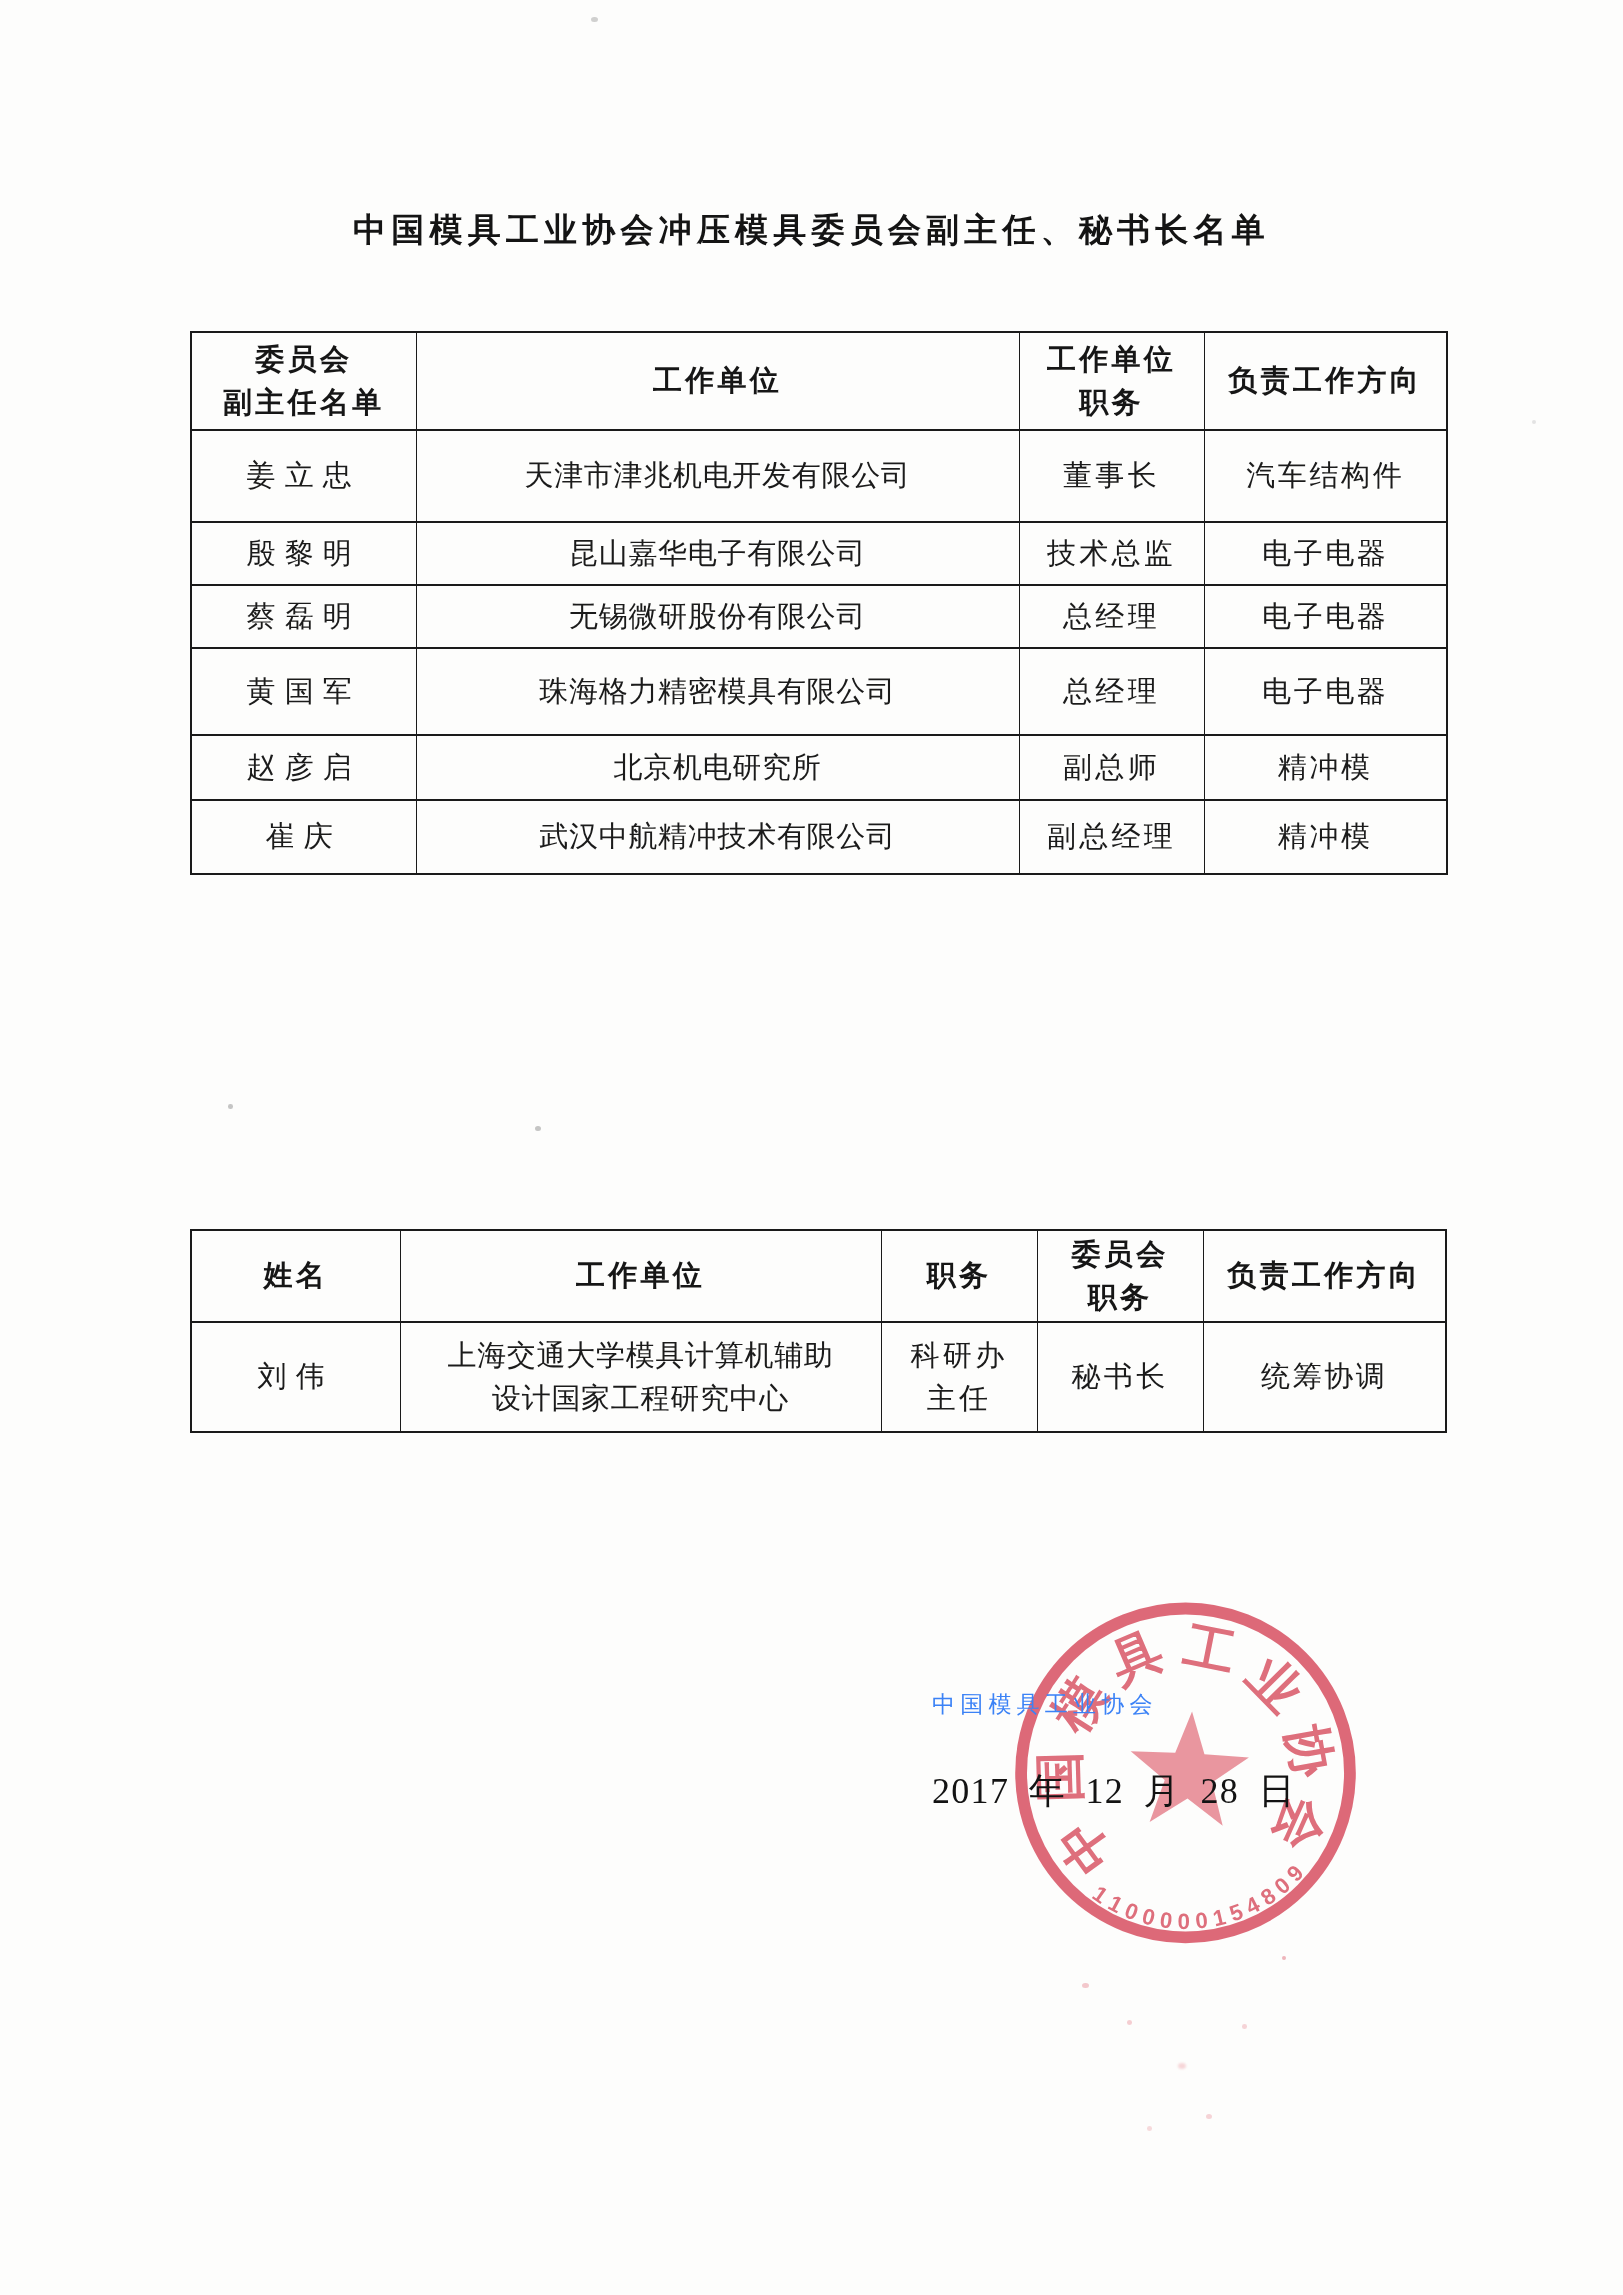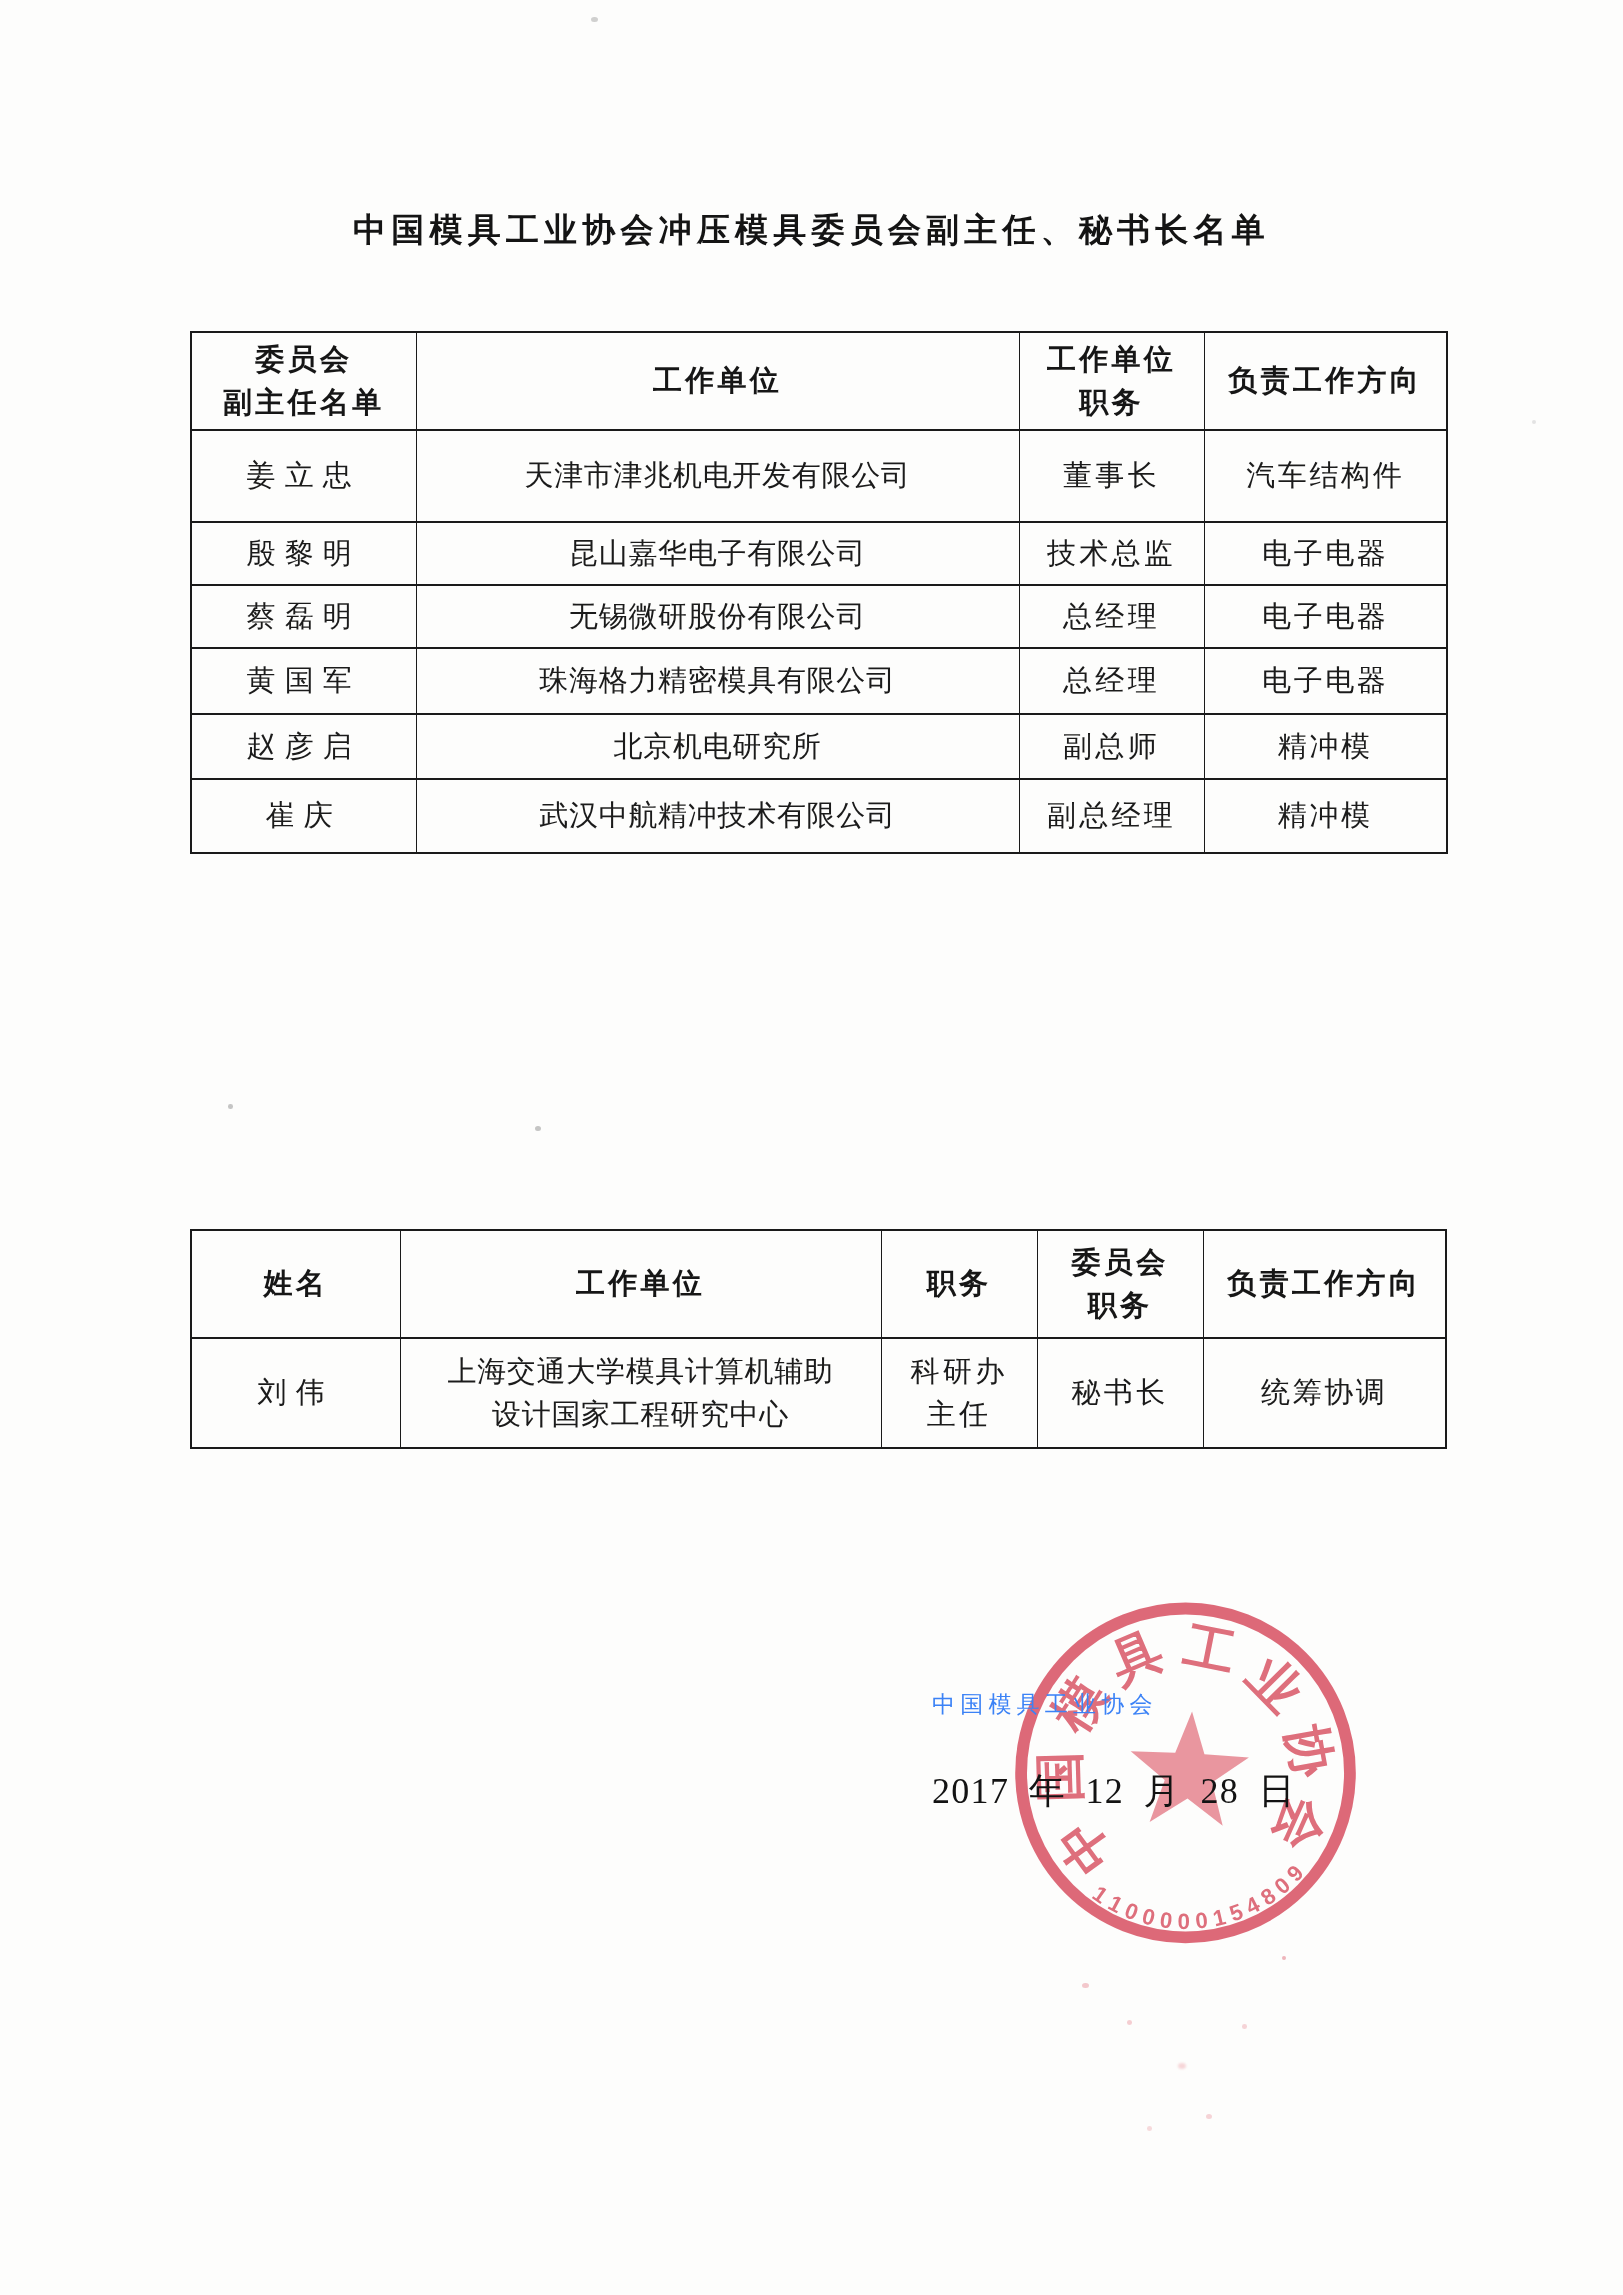--- a/index.html
+++ b/index.html
@@ -118,21 +118,21 @@
         <td class="unit">昆山嘉华电子有限公司</td>
         <td class="pos">技术总监</td>
         <td class="dir">电子电器</td>
       </tr>
       <tr style="height:63px">
         <td class="name">蔡磊明</td>
         <td class="unit">无锡微研股份有限公司</td>
         <td class="pos">总经理</td>
         <td class="dir">电子电器</td>
       </tr>
-      <tr style="height:66px">
+      <tr style="height:87px">
         <td class="name">黄国军</td>
         <td class="unit">珠海格力精密模具有限公司</td>
         <td class="pos">总经理</td>
         <td class="dir">电子电器</td>
       </tr>
       <tr style="height:65px">
         <td class="name">赵彦启</td>
         <td class="unit">北京机电研究所</td>
         <td class="pos">副总师</td>
         <td class="dir">精冲模</td>
@@ -148,21 +148,21 @@
 
   <table class="doc" id="table2">
     <colgroup>
       <col style="width:209px">
         <col style="width:481px">
         <col style="width:156px">
         <col style="width:166px">
         <col style="width:243px">
     </colgroup>
     <tbody>
-      <tr style="height:108px">
+      <tr style="height:92px">
         <td class="hd">姓名</td>
         <td class="hd">工作单位</td>
         <td class="hd">职务</td>
         <td class="hd">
           <span class="l">委员会</span>
           <span class="l">职务</span>
         </td>
         <td class="hd">负责工作方向</td>
       </tr>
       <tr style="height:110px">

